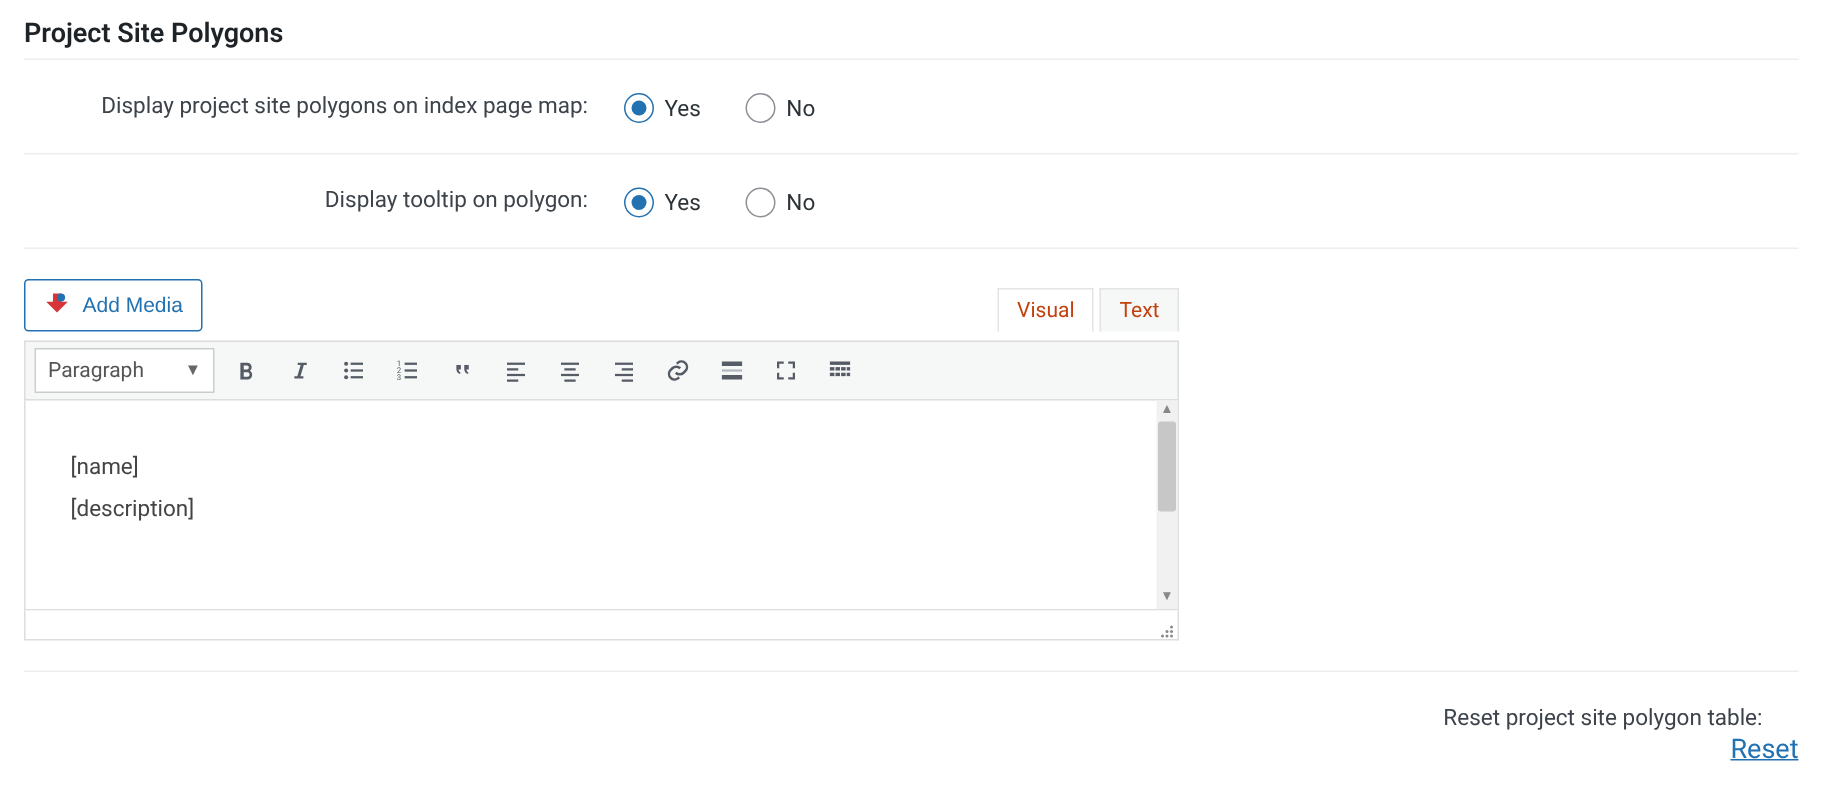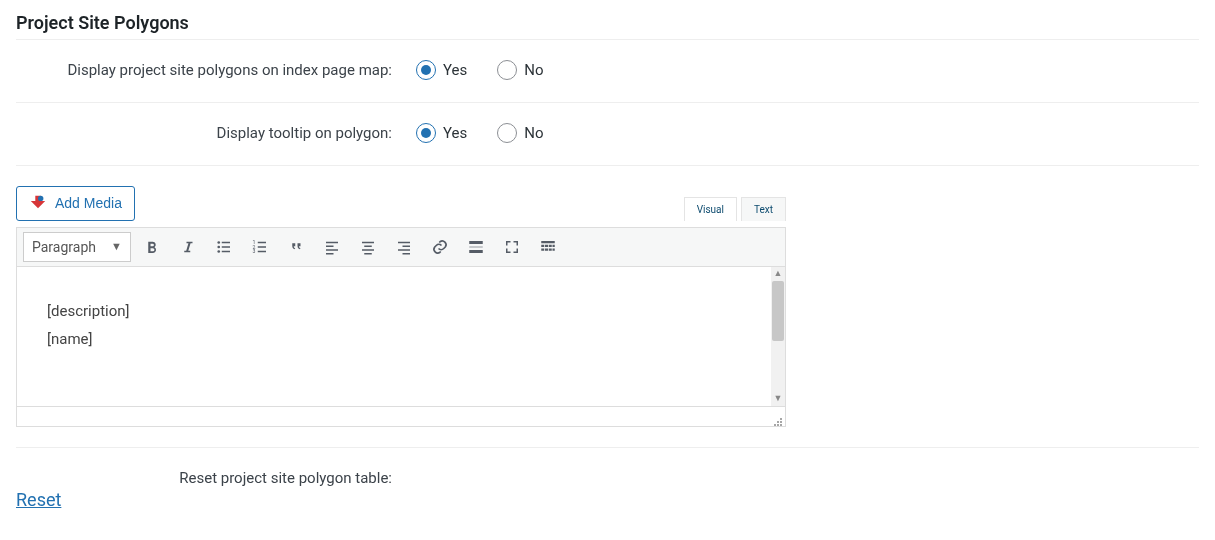--- a/index.html
+++ b/index.html
@@ -14,21 +14,21 @@
   }
   h2.section-title {
     font-size: 18px;
     font-weight: 600;
     margin: 0 0 6px 0;
     color: #1d2327;
   }
   .hr { border-top: 1px solid #eee; }
   .form-row {
     display: flex;
-    align-items: flex-start;
+    align-items: flex-end;
     padding: 20px 0;
     border-bottom: 1px solid #eee;
   }
   .form-row.last { border-bottom: none; flex-direction: column; }
   .form-label {
     width: 400px;
     text-align: right;
     padding-right: 24px;
     padding-top: 0;
     font-size: 15px;
@@ -96,41 +96,41 @@
     cursor: pointer;
   }
   .editor-tabs {
     display: flex;
     gap: 4px;
   }
   .editor-tab {
     border: 1px solid #e4e4e4;
     border-bottom: none;
     padding: 6px 12px;
-    font-size: 10px;
-    color: #0c4a6e;
+    font-size: 14px;
+    color: #c2410c;
     background: #f6f7f7;
     cursor: pointer;
   }
   .editor-tab.active {
     background: #fff;
   }
   .editor-toolbar {
     border: 1px solid #ddd;
     background: #f6f7f7;
     display: flex;
     align-items: center;
     padding: 4px 6px;
     gap: 6px;
   }
   .format-select {
     display: flex;
     align-items: center;
     justify-content: space-between;
-    width: 108px;
+    width: 120px;
     height: 30px;
     padding: 0 8px;
     border: 1px solid #ccc;
     background: #fff;
     font-size: 14px;
     color: #555;
     cursor: pointer;
   }
   .format-caret { color:#666; font-size:11px; }
   .tb-btn {
@@ -346,22 +346,22 @@
               <rect x="3" y="14" width="4" height="3" fill="currentColor"></rect>
               <rect x="8" y="14" width="4" height="3" fill="currentColor"></rect>
               <rect x="13" y="14" width="4" height="3" fill="currentColor"></rect>
               <rect x="18" y="14" width="3" height="3" fill="currentColor"></rect>
             </svg>
         </span>
       </div>
 
       <div class="editor-content">
         <div class="editor-content-inner">
+          <div>[name]</div>
           <div>[description]</div>
-          <div>[name]</div>
         </div>
         <div class="editor-scrollbar-track">
           <div class="editor-scrollbar-up">▲</div>
           <div class="editor-scrollbar-thumb"></div>
           <div class="editor-scrollbar-down">▼</div>
         </div>
       </div>
       <div class="editor-status">
         <span class="resize-handle">
           <svg width="10" height="10" viewBox="0 0 10 10">

